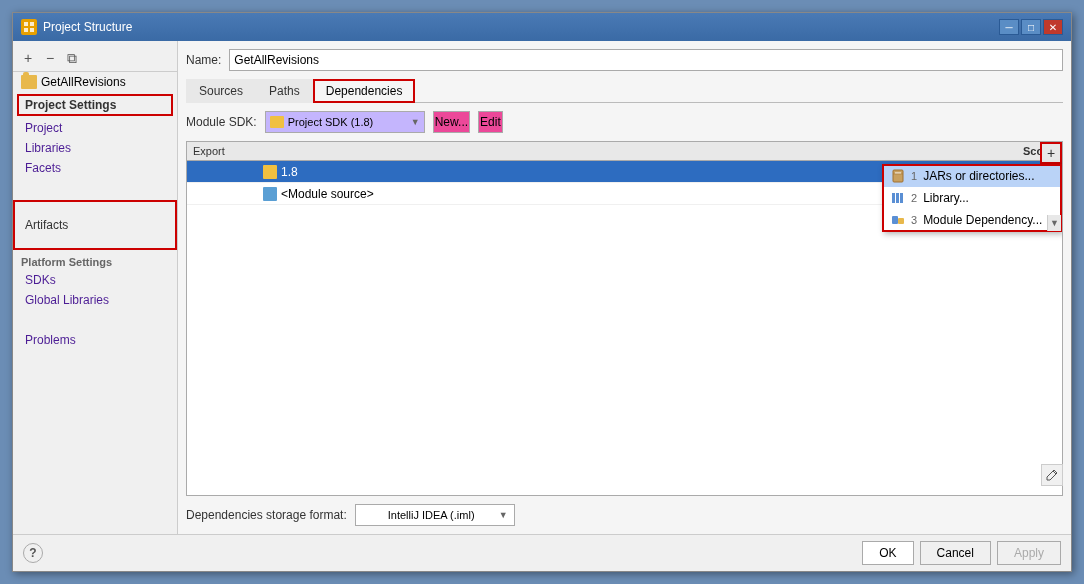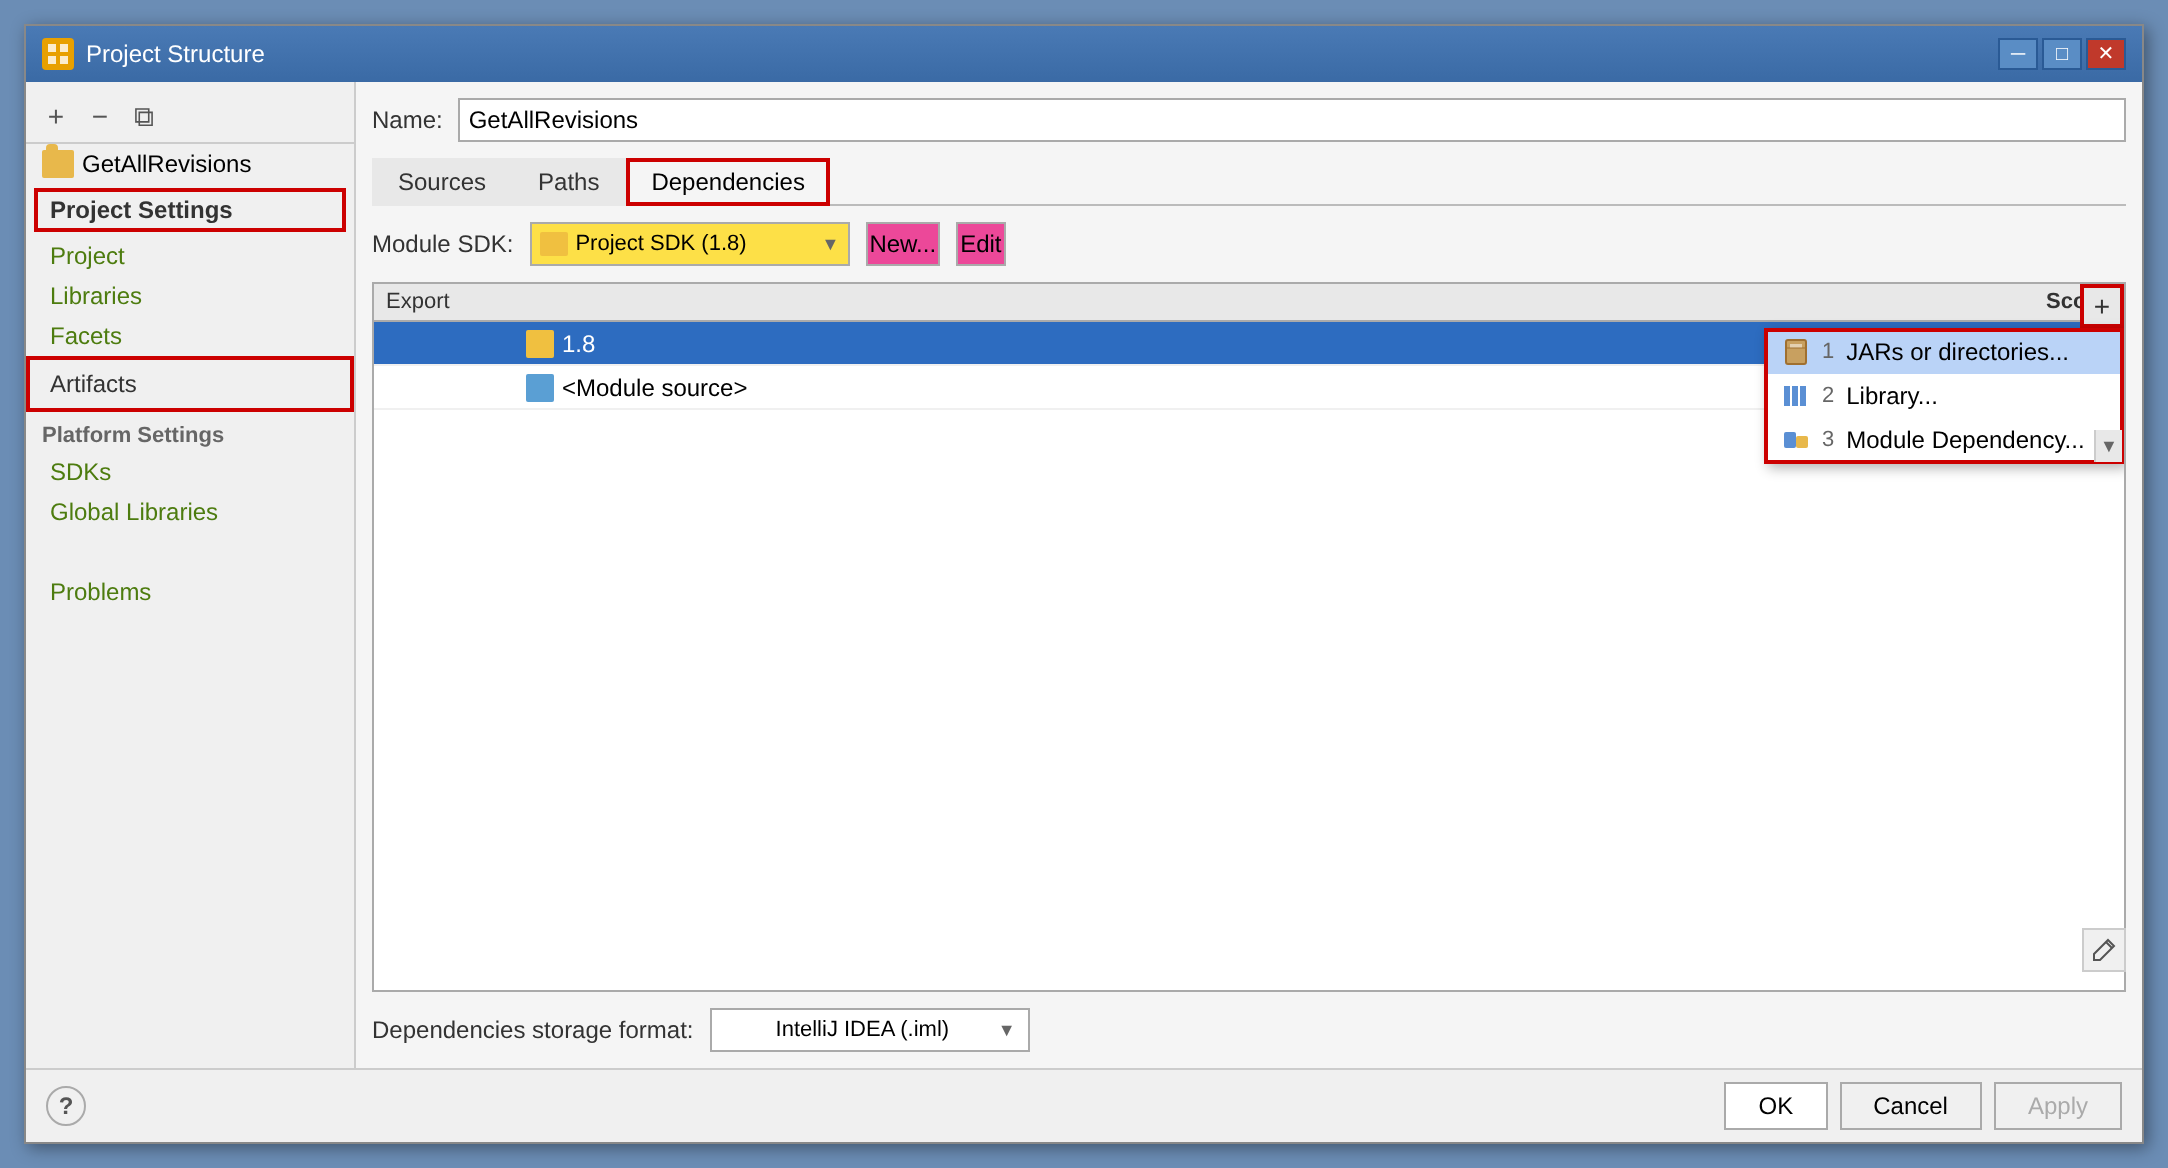--- a/index.html
+++ b/index.html
@@ -132,21 +132,21 @@
     }
     .section-header {
       padding: 6px 8px 2px 8px;
       color: #666;
       font-weight: bold;
       font-size: 11px;
     }
     .nav-item {
       padding: 3px 12px;
       cursor: pointer;
-      color: #4d7c0f;
+      color: #4c1d95;
     }
     .nav-item.selected {
       background: #2d6cc0;
       color: white;
     }
     
     .right-panel {
       flex: 1;
       display: flex;
       flex-direction: column;
@@ -198,21 +198,21 @@
       display: flex;
       align-items: center;
       gap: 8px;
       margin-bottom: 8px;
     }
     .sdk-label { font-size: 12px; color: #333; }
     .sdk-dropdown {
       display: flex;
       align-items: center;
       border: 1px solid #aaa;
-      background: #fde047;
+      background: #c4b5fd;
       height: 22px;
       padding: 0 4px;
       gap: 4px;
       min-width: 160px;
       cursor: pointer;
     }
     .sdk-folder-icon {
       width: 14px;
       height: 12px;
       background: #f0c040;
@@ -401,25 +401,26 @@
     .project-settings-header {
       padding: 4px 8px;
       font-weight: bold;
       font-size: 12px;
       color: #333;
       outline: 2px solid #cc0000;
       outline-offset: -2px;
       margin: 2px 4px;
     }
     .artifacts-item {
-      padding: 7px 12px;
+      padding: 18px 12px;
       cursor: pointer;
       color: #333;
       outline: 2px solid #cc0000;
       outline-offset: -2px;
+      margin-top: 22px;
     }
   </style>
 </head>
 <body>
 
 <div class="window">
 
   <div class="title-bar">
     <div class="title-bar-left">
       <div class="title-bar-icon">

